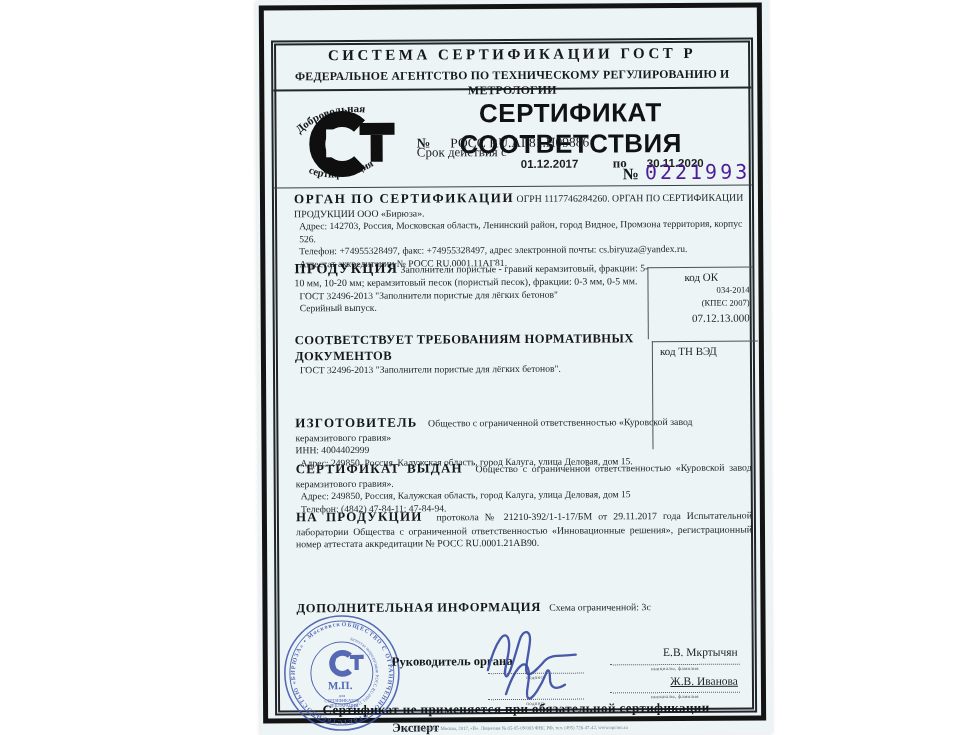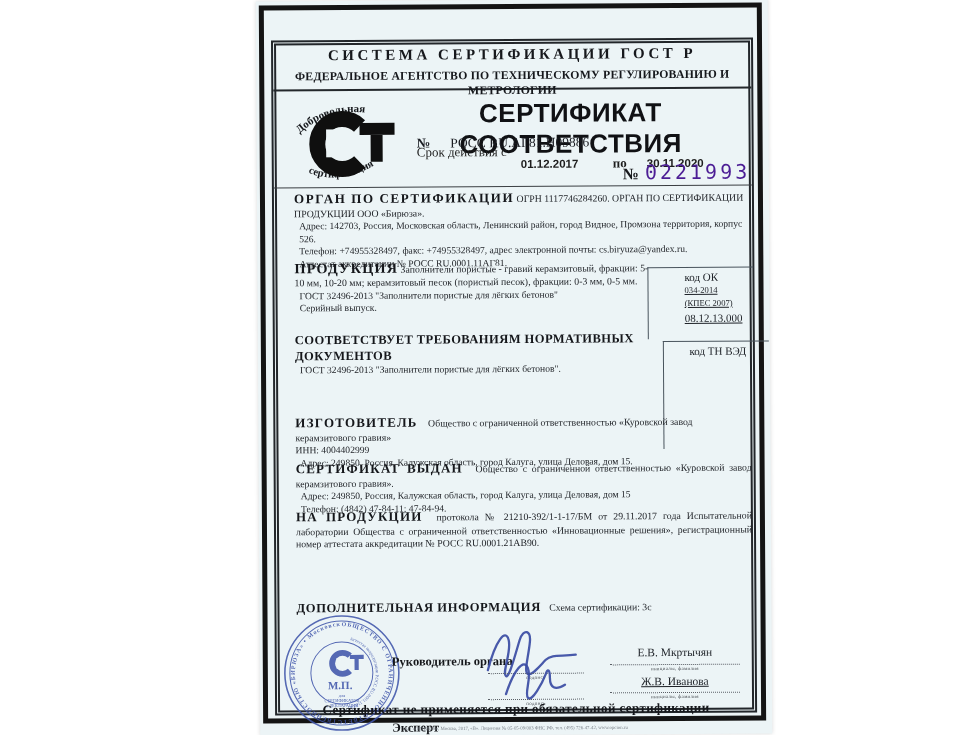--- a/index.html
+++ b/index.html
@@ -33,25 +33,25 @@
   .blank-no .digits{font-family:"DejaVu Sans Mono",monospace;font-size:20px;
                     letter-spacing:3px;color:#4c1d95;font-weight:500;}
   .sec{line-height:1.28;font-size:9.8px;color:#23262b;}
   .sec .lbl{font-weight:bold;font-size:13px;letter-spacing:1.2px;color:#15171b;}
   .sec .lbl.big{font-size:14.2px;}
   .sec .t{font-size:9.8px;}
   .sub{padding-left:5px;font-size:9.6px;line-height:1.3;}
   .just{text-align:justify;}
   .codebox{border-top:1px solid #49545d;border-left:1px solid #49545d;
            padding:3px 4px 0 7px;font-size:11px;color:#20242a;}
-  .codebox .c{text-align:left;text-decoration:underline;}
+  .codebox .c{text-align:right;}
   .caption{font-size:5px;color:#4a4f55;text-align:center;letter-spacing:.3px;}
   .sigline{border-bottom:1.3px dotted #5a5f66;}
   .role{font-weight:bold;font-size:12.6px;color:#15171b;}
-  .pname{font-size:11.5px;text-align:center;color:#1c2026;}
+  .pname{font-size:11.5px;text-align:right;color:#1c2026;}
   .bottom-note{left:15px;top:701px;width:482px;text-align:center;font-weight:bold;
                font-size:13px;letter-spacing:.4px;color:#15171b;}
   .imprint{left:56px;top:725px;width:400px;text-align:center;font-size:6px;
            color:#7a8088;transform:scale(.8);}
   svg{display:block;}
 </style>
 </head>
 <body>
 
 <div class="page">
@@ -113,29 +113,29 @@
       <div><span class="lbl big">ПРОДУКЦИЯ</span>
         <span class="t">Заполнители пористые - гравий керамзитовый, фракции: 5-10 мм, 10-20 мм; керамзитовый песок (пористый песок), фракции: 0-3 мм, 0-5 мм.</span></div>
       <div class="sub">ГОСТ 32496-2013 "Заполнители пористые для лёгких бетонов"</div>
       <div class="sub">Серийный выпуск.</div>
     </div>
 
     <div class="abs codebox" style="left:390px;top:268px;width:106px;height:72px;padding-left:36px;">
       <div>код ОК</div>
       <div class="c" style="font-size:8.6px;margin-top:2px;">034-2014</div>
       <div class="c" style="font-size:8.6px;margin-top:3px;">(КПЕС 2007)</div>
-      <div class="c" style="font-size:11px;margin-top:4px;">08.12.13.000</div>
+      <div class="c" style="font-size:11px;margin-top:4px;">07.12.13.000</div>
     </div>
 
     <div class="abs sec" style="left:37px;top:331px;width:430px;">
       <div class="lbl" style="font-size:12.6px;letter-spacing:.4px;">СООТВЕТСТВУЕТ ТРЕБОВАНИЯМ НОРМАТИВНЫХ ДОКУМЕНТОВ</div>
       <div class="sub">ГОСТ 32496-2013 "Заполнители пористые для лёгких бетонов".</div>
     </div>
 
-    <div class="abs codebox" style="left:405px;top:342px;width:106px;height:108px;text-align:center;">
+    <div class="abs codebox" style="left:394px;top:342px;width:106px;height:108px;">
       <div>код ТН ВЭД</div>
     </div>
 
     <div class="abs sec" style="left:37px;top:414px;width:456px;">
       <div><span class="lbl">ИЗГОТОВИТЕЛЬ</span>
         <span class="t" style="margin-left:8px;">Общество с ограниченной ответственностью «Куровской завод керамзитового гравия»</span></div>
       <div class="sub" style="padding-left:0;">ИНН: 4004402999</div>
       <div class="sub">Адрес: 249850, Россия, Калужская область, город Калуга, улица Деловая, дом 15.</div>
     </div>
 
@@ -146,21 +146,21 @@
       <div class="sub" style="text-align:left;">Телефон: (4842) 47-84-11; 47-84-94.</div>
     </div>
 
     <div class="abs sec just" style="left:37px;top:508px;width:456px;">
       <span class="lbl">НА ПРОДУКЦИИ</span>
       <span class="t" style="margin-left:8px;">протокола № 21210-392/1-1-17/БМ от 29.11.2017 года Испытательной лаборатории Общества с ограниченной ответственностью «Инновационные решения», регистрационный номер аттестата аккредитации № РОСС RU.0001.21АВ90.</span>
     </div>
 
     <div class="abs sec" style="left:37px;top:599px;width:456px;">
       <span class="lbl" style="font-size:12.6px;letter-spacing:.6px;">ДОПОЛНИТЕЛЬНАЯ ИНФОРМАЦИЯ</span>
-      <span class="t" style="margin-left:6px;">Схема сертификации: 3с</span>
+      <span class="t" style="margin-left:6px;">Схема ограниченной: 3с</span>
     </div>
 
     <div class="abs" style="left:20px;top:610px;width:124px;height:124px;opacity:.88;">
       <svg width="124" height="124" viewBox="0 0 124 124">
         <defs>
           <path id="ringPath" d="M 62,15 A 47,47 0 1 1 61.9,15"></path>
           <path id="innerRingPath" d="M 62,28 A 34,34 0 1 1 61.9,28"></path>
         </defs>
         <circle cx="62" cy="62" r="57" fill="none" stroke="#4156ab" stroke-width="1.6"></circle>
         <circle cx="62" cy="62" r="52" fill="none" stroke="#4156ab" stroke-width="1"></circle>

